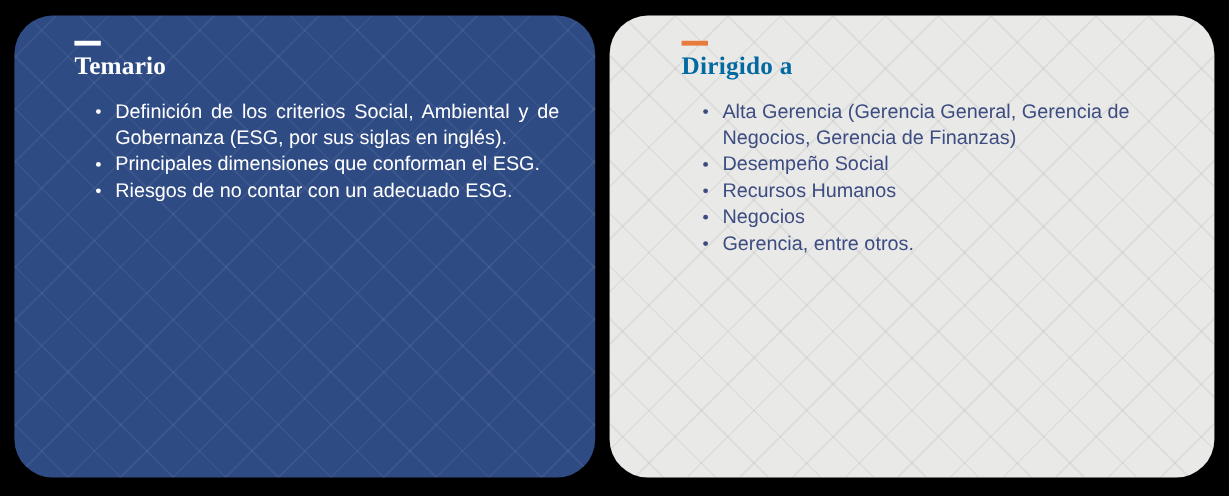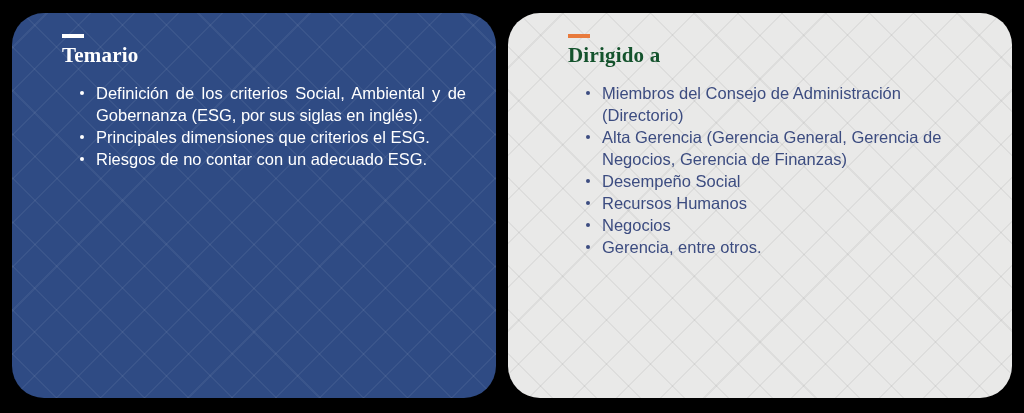--- a/index.html
+++ b/index.html
@@ -96,21 +96,21 @@
 
   .heading {
     font-family: "Liberation Serif", serif;
     font-weight: bold;
     font-size: 21px;
     line-height: 1.05;
     letter-spacing: 0.2px;
     margin: 0;
   }
   .heading-white  { color: #ffffff; }
-  .heading-orange { color: #14532d; }
+  .heading-orange { color: #0369a1; }
 
   
   ul.bullets {
     list-style: none;
     margin: 16px;
     padding: 0;
   }
   ul.bullets li {
     position: relative;
     padding-left: 18px;
@@ -157,39 +157,36 @@
   <section class="panel panel-left">
     <div class="hatch"></div>
     <div class="panel-content">
       <div class="heading-rule rule-white"></div>
       <h2 class="heading heading-white">Temario</h2>
       <ul class="bullets list-left">
         <li>
           <span class="li-text">Definición de los criterios Social, Ambiental y de Gobernanza (ESG, por sus siglas en inglés).</span>
         </li>
         <li>
-          <span class="li-text">Principales dimensiones que criterios el ESG.</span>
+          <span class="li-text">Principales dimensiones que conforman el ESG.</span>
         </li>
         <li>
           <span class="li-text">Riesgos de no contar con un adecuado ESG.</span>
         </li>
       </ul>
     </div>
   </section>
 
   <section class="panel panel-right">
     <div class="hatch"></div>
     <div class="panel-content">
       <div class="heading-rule rule-orange"></div>
       <h2 class="heading heading-orange">Dirigido a</h2>
       <ul class="bullets list-right">
         <li>
-          <span class="li-text">Miembros del Consejo de Administración (Directorio)</span>
-        </li>
-        <li>
           <span class="li-text">Alta Gerencia (Gerencia General,  Gerencia de Negocios, Gerencia de Finanzas)</span>
         </li>
         <li>
           <span class="li-text">Desempeño Social</span>
         </li>
         <li>
           <span class="li-text">Recursos Humanos</span>
         </li>
         <li>
           <span class="li-text">Negocios</span>

